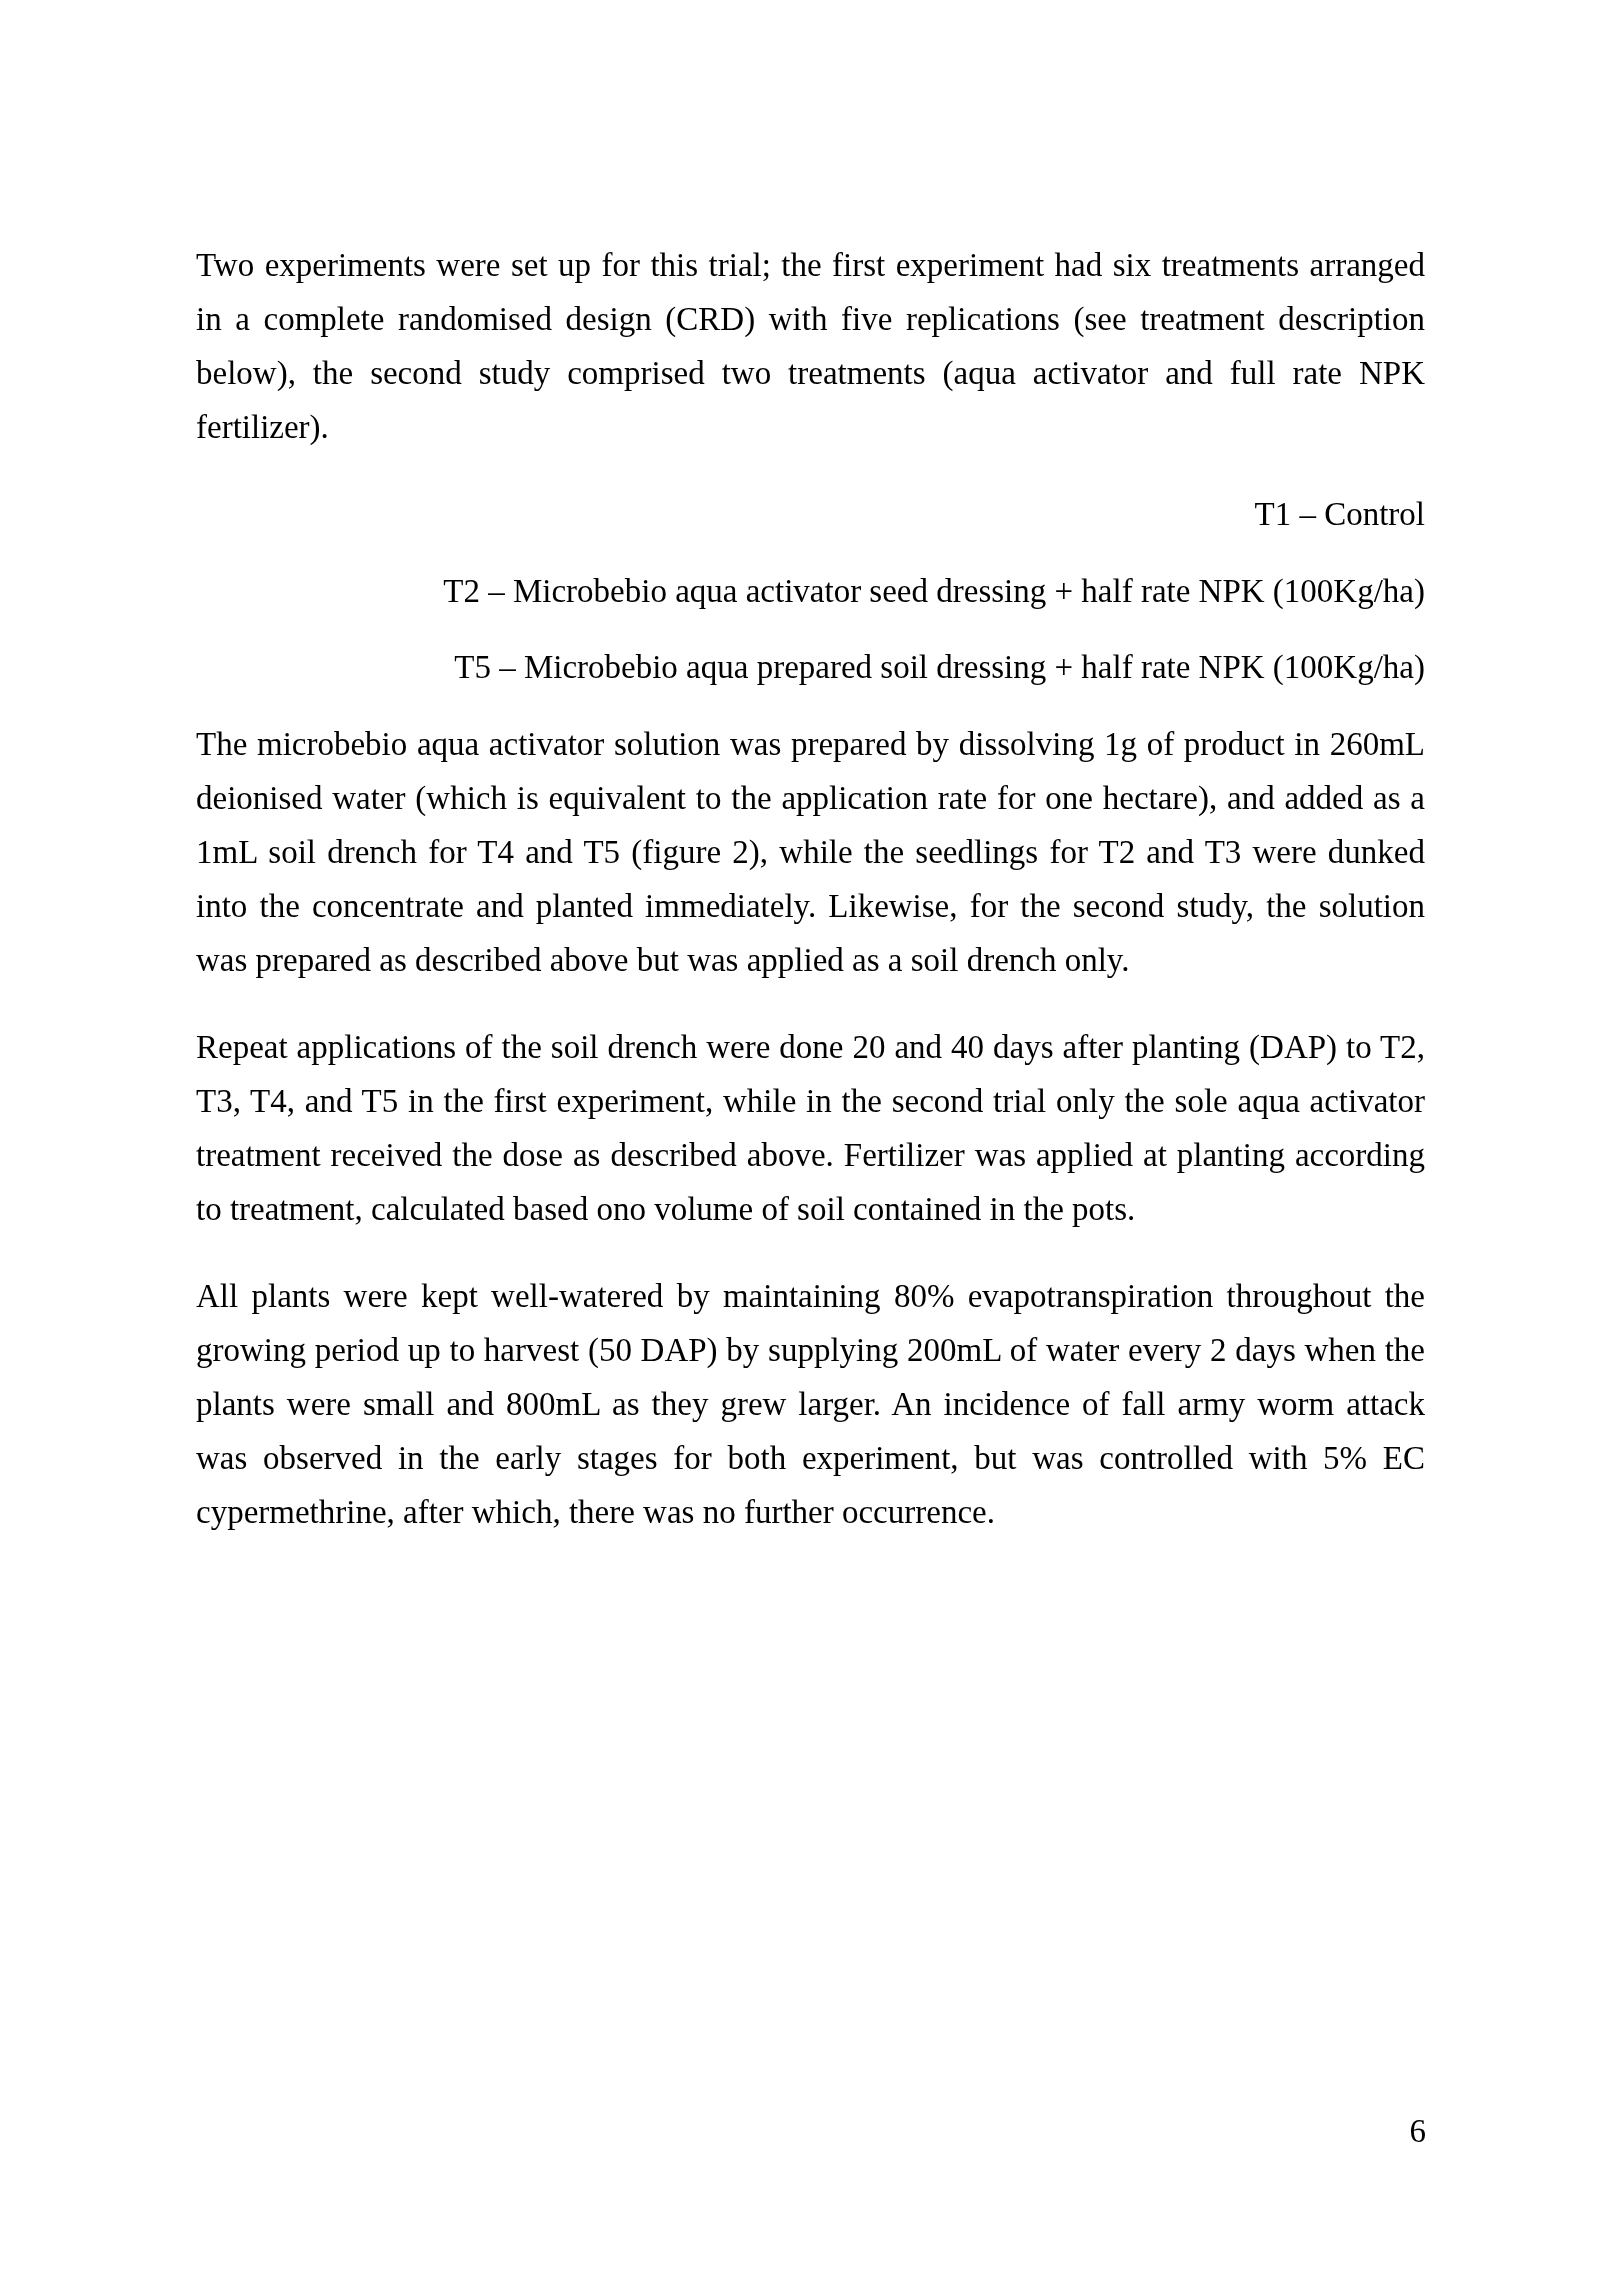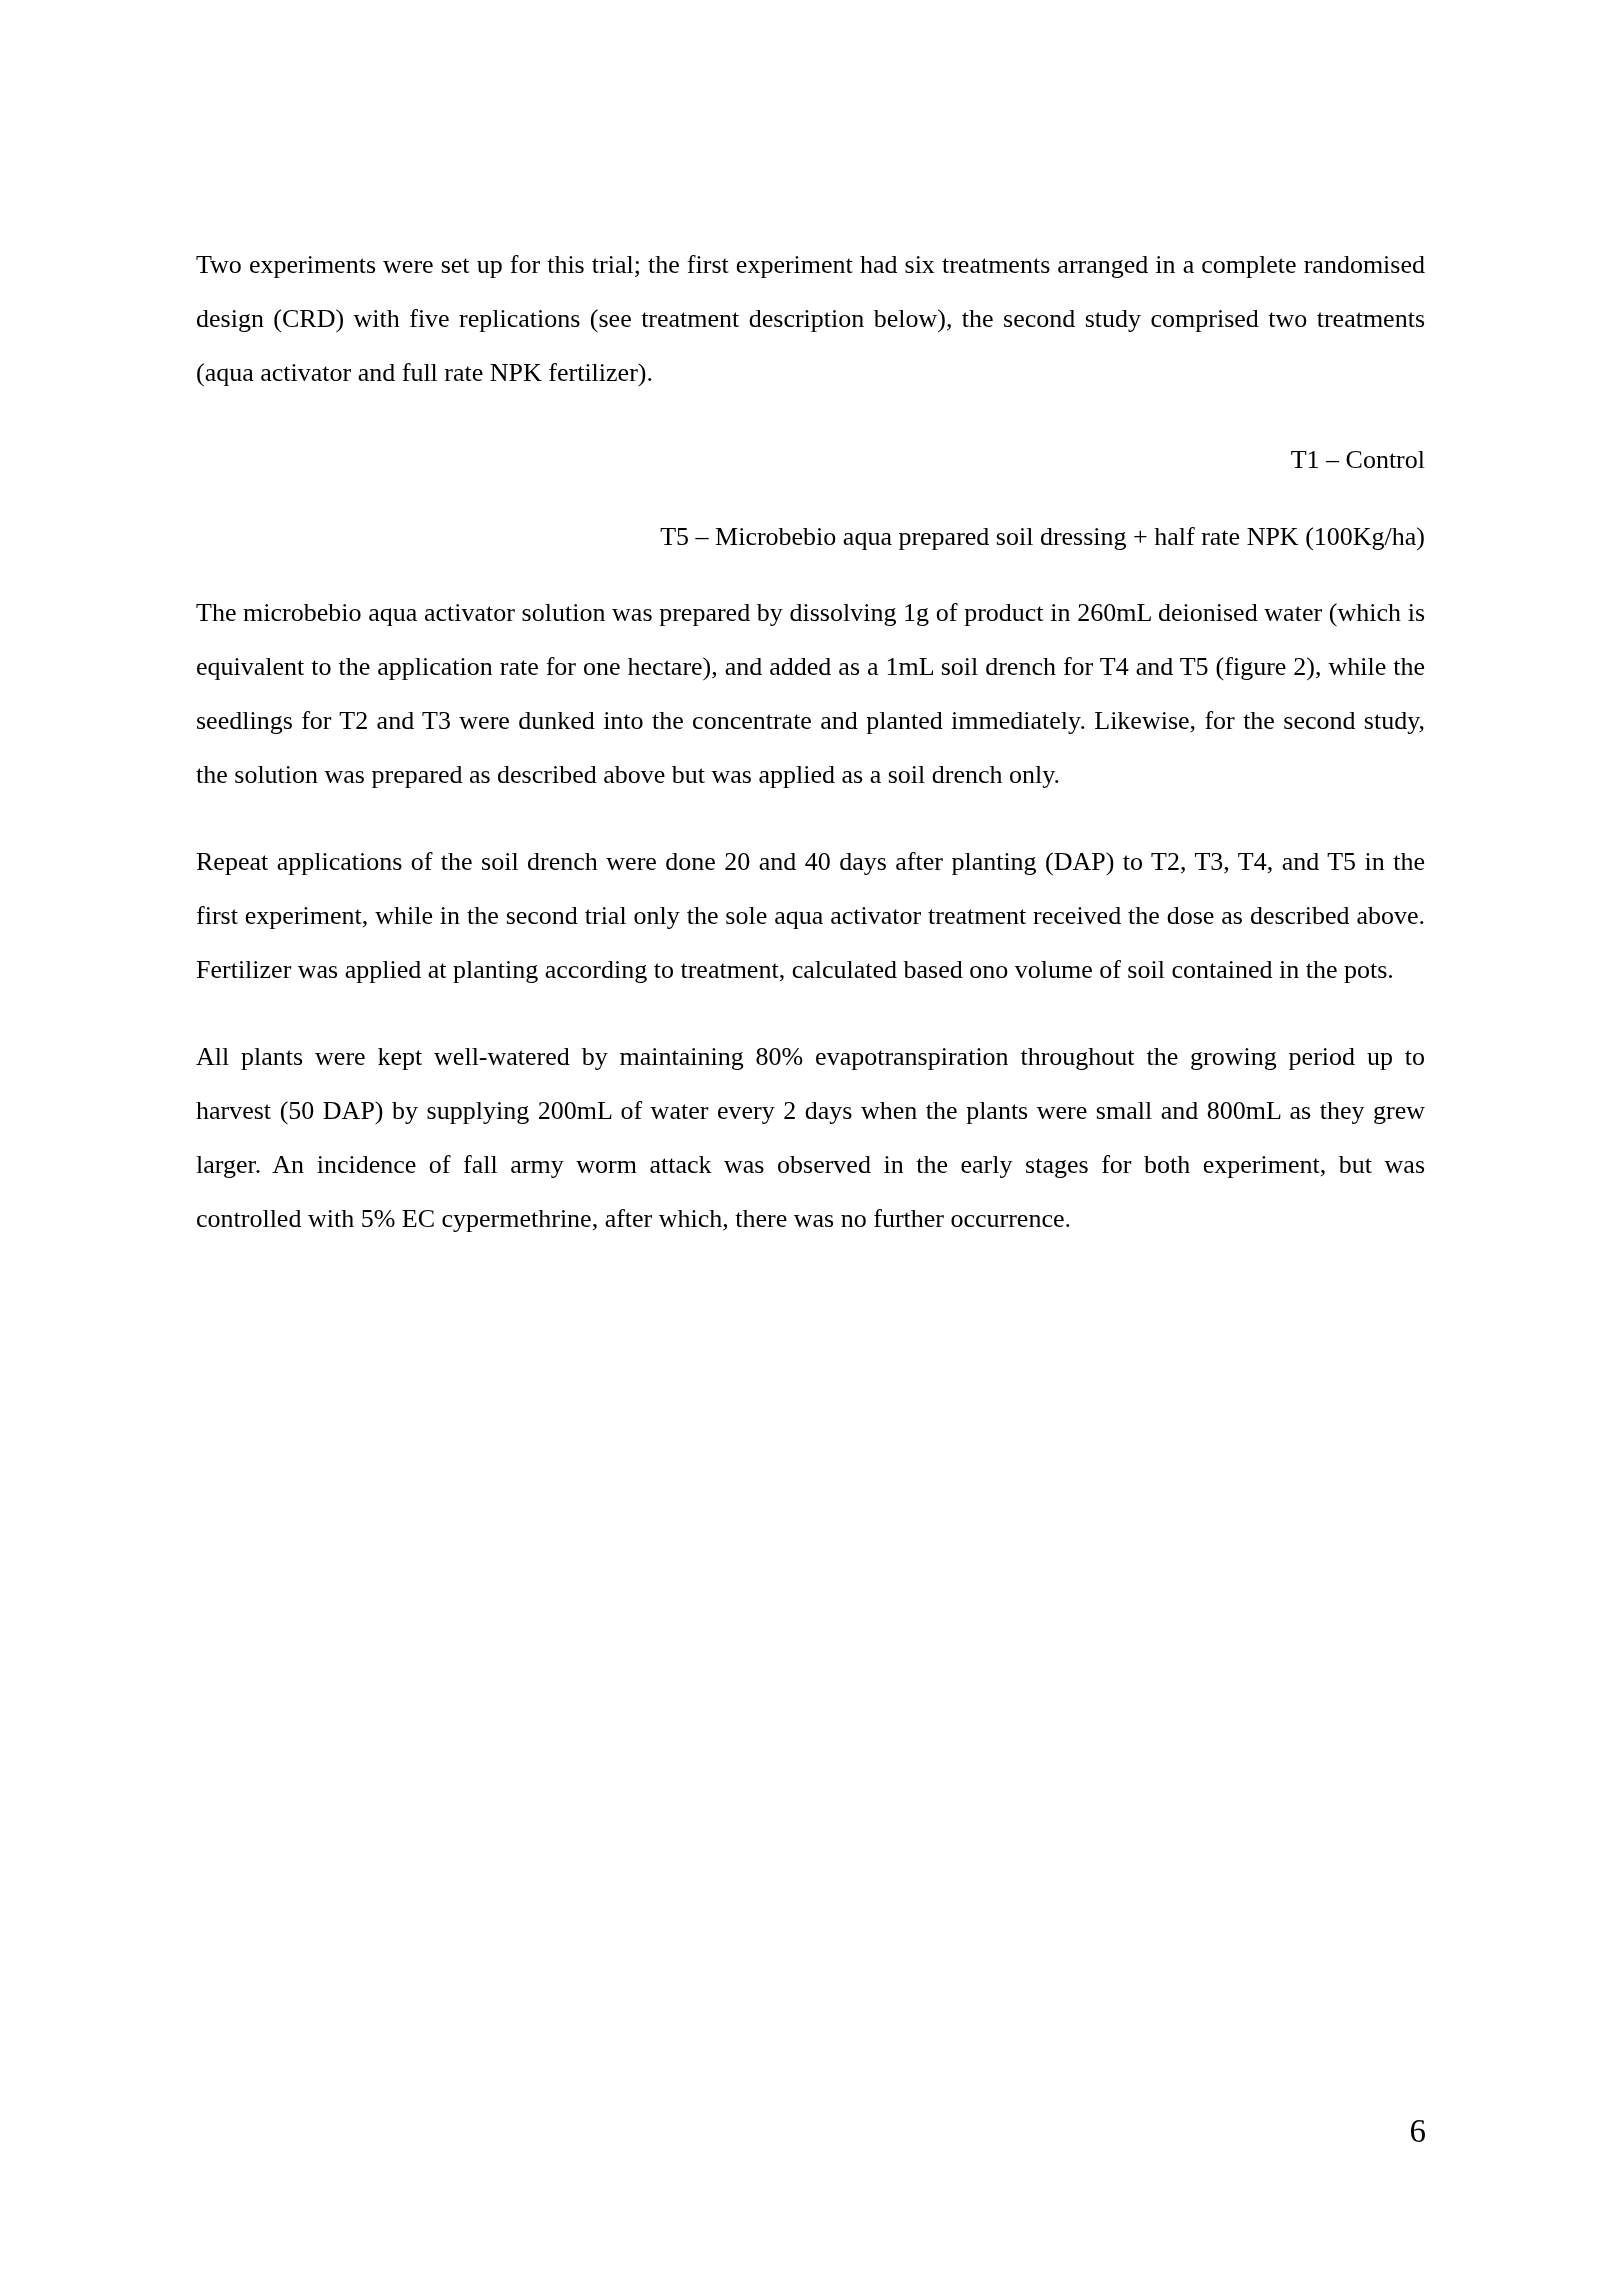--- a/index.html
+++ b/index.html
@@ -15,21 +15,21 @@
     overflow: hidden;
     font-family: "Liberation Serif", "DejaVu Serif", serif;
     color: #000000;
   }
   .content {
     position: absolute;
     top: 0;
     left: 196px;
     width: 1229px;
     padding-top: 238px;
-    font-size: 26px;
+    font-size: 33px;
     line-height: 54px;
   }
   p.body-para {
     margin: 0 0 33px 0;
     text-align: justify;
     text-justify: inter-word;
   }
   .treatments {
     margin: 0 0 10.8px 0;
   }
@@ -50,20 +50,21 @@
 </head>
 <body>
 
 <div class="page">
   <div class="content">
 
     <p class="body-para">Two experiments were set up for this trial; the first experiment had six treatments arranged in a complete randomised design (CRD) with five replications (see treatment description below), the second study comprised two treatments (aqua activator and full rate NPK fertilizer).</p>
 
     <div class="treatments">
       <p class="treatment">T1 – Control</p>
+      <p class="treatment">T2 – Microbebio aqua activator seed dressing + half rate NPK (100Kg/ha)</p>
       <p class="treatment">T5 – Microbebio aqua prepared soil dressing + half rate NPK (100Kg/ha)</p>
     </div>
 
     <p class="body-para">The microbebio aqua activator solution was prepared by dissolving 1g of product in 260mL deionised water (which is equivalent to the application rate for one hectare), and added as a 1mL soil drench for T4 and T5 (figure 2), while the seedlings for T2 and T3 were dunked into the concentrate and planted immediately. Likewise, for the second study, the solution was prepared as described above but was applied as a soil drench only.</p>
 
     <p class="body-para">Repeat applications of the soil drench were done 20 and 40 days after planting (DAP) to T2, T3, T4, and T5 in the first experiment, while in the second trial only the sole aqua activator treatment received the dose as described above. Fertilizer was applied at planting according to treatment, calculated based ono volume of soil contained in the pots.</p>
 
     <p class="body-para">All plants were kept well-watered by maintaining 80% evapotranspiration throughout the growing period up to harvest (50 DAP) by supplying 200mL of water every 2 days when the plants were small and 800mL as they grew larger. An incidence of fall army worm attack was observed in the early stages for both experiment, but was controlled with 5% EC cypermethrine, after which, there was no further occurrence.</p>
 
   </div>

